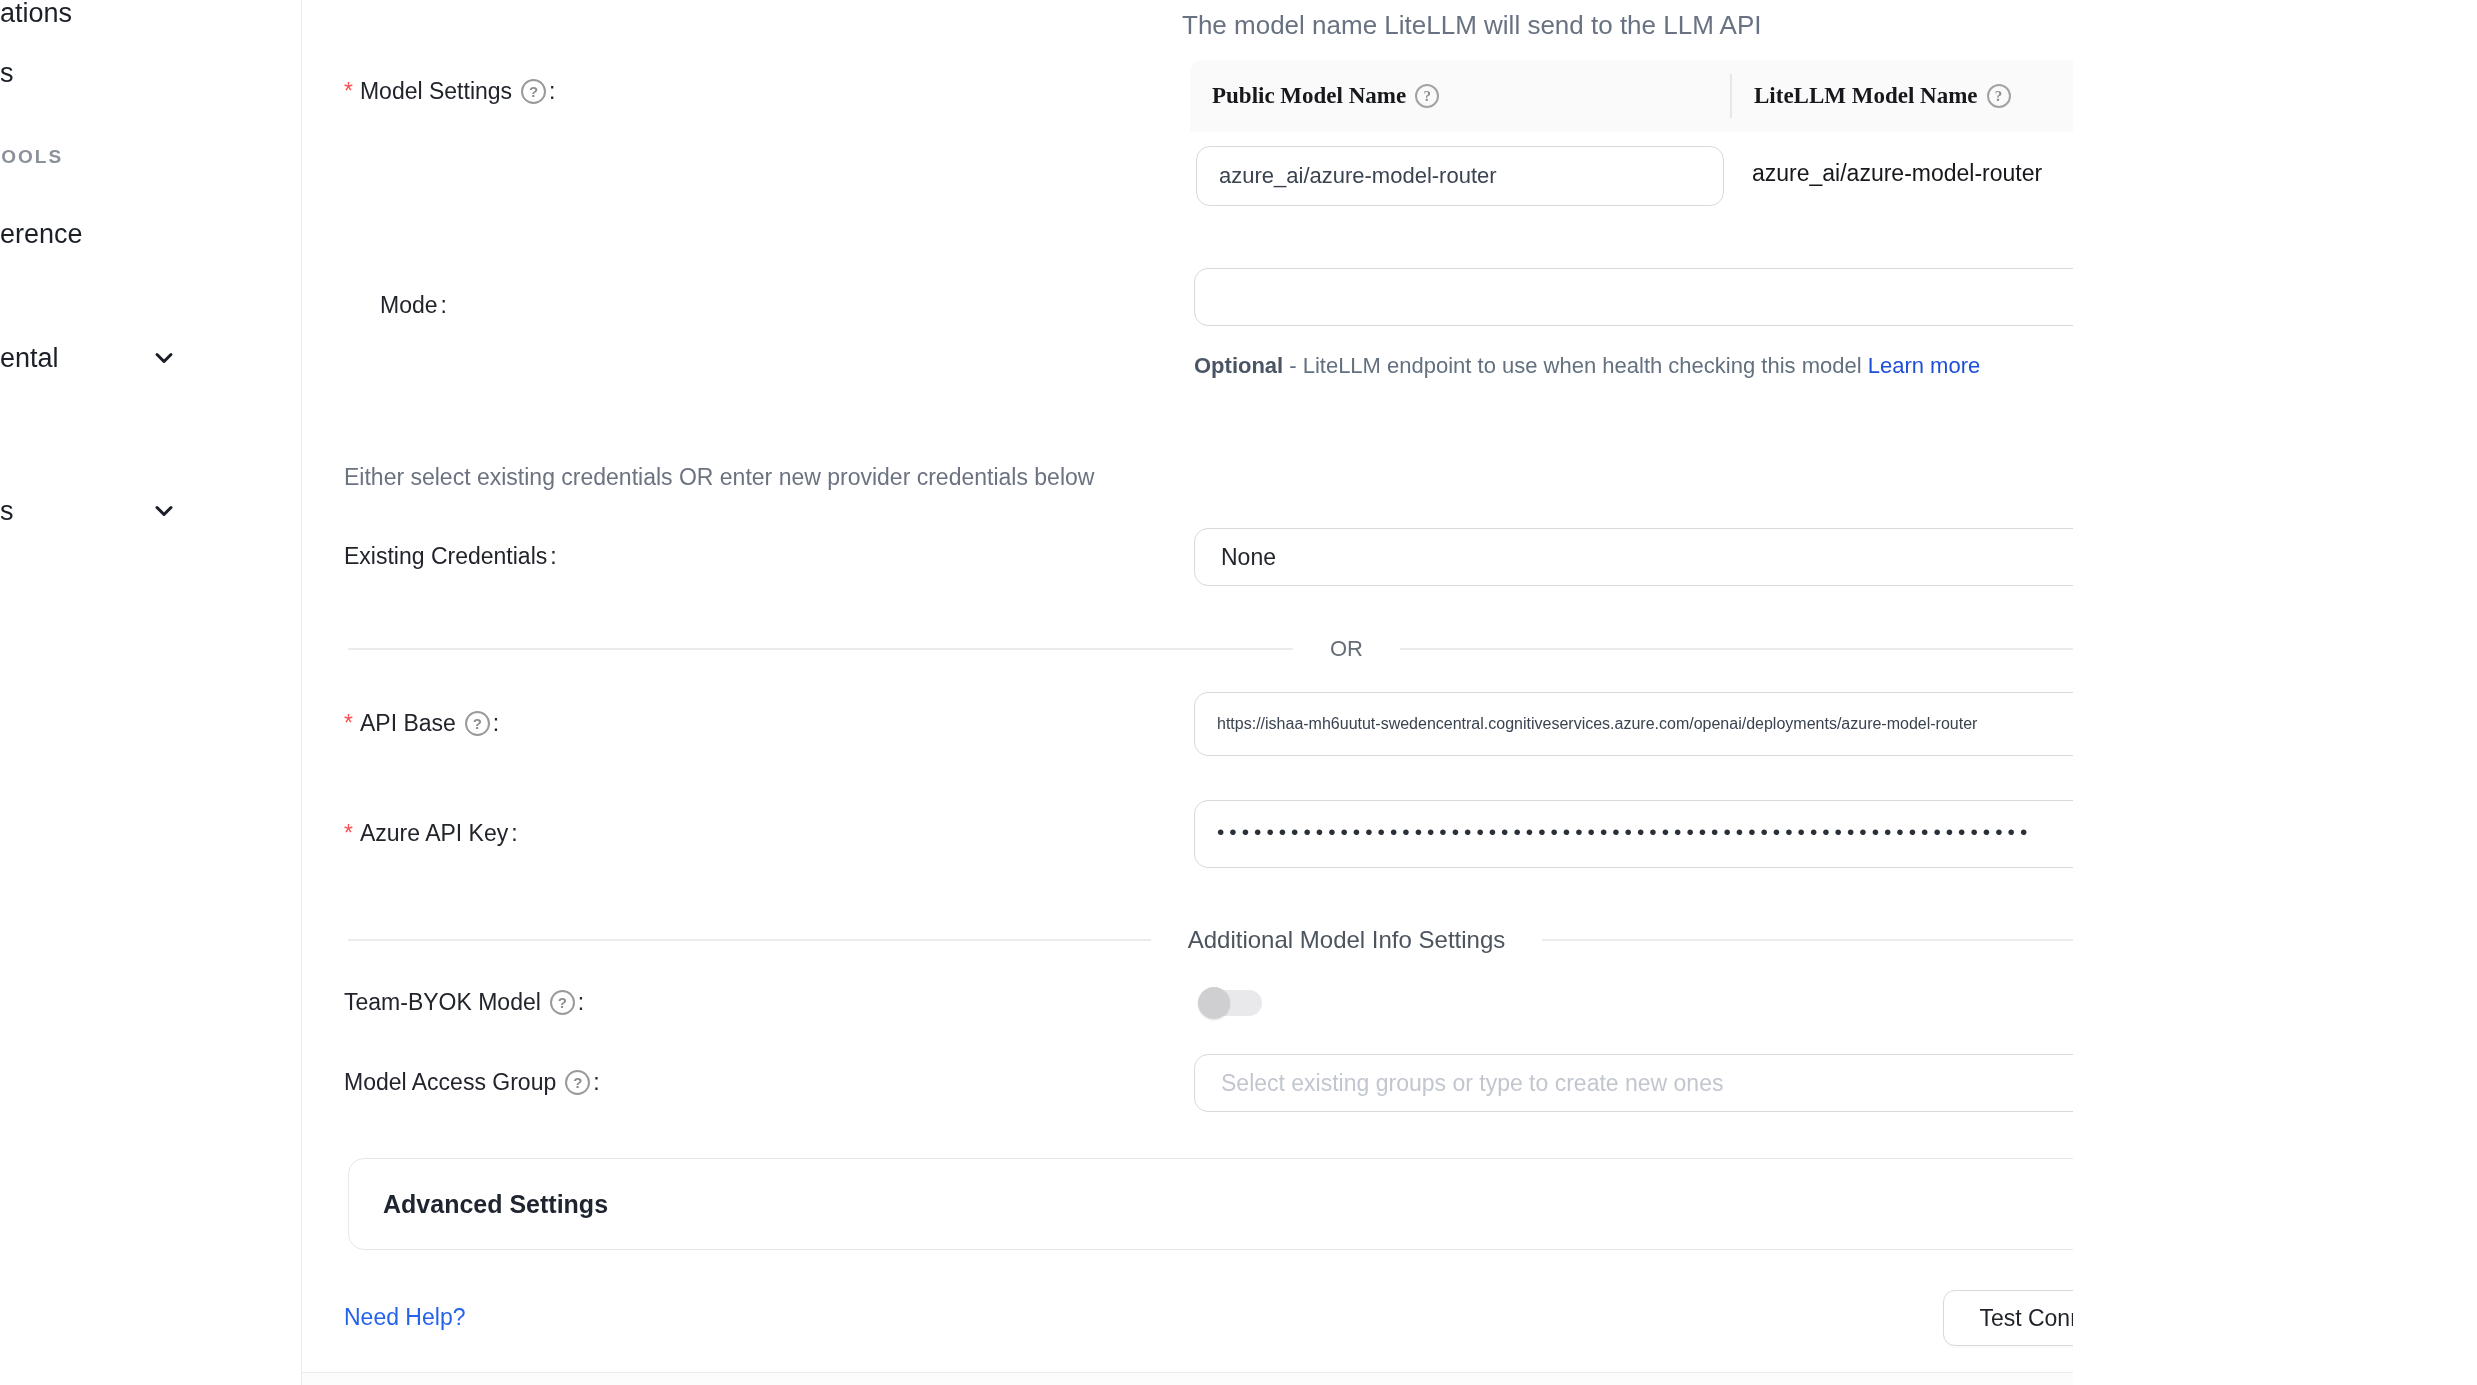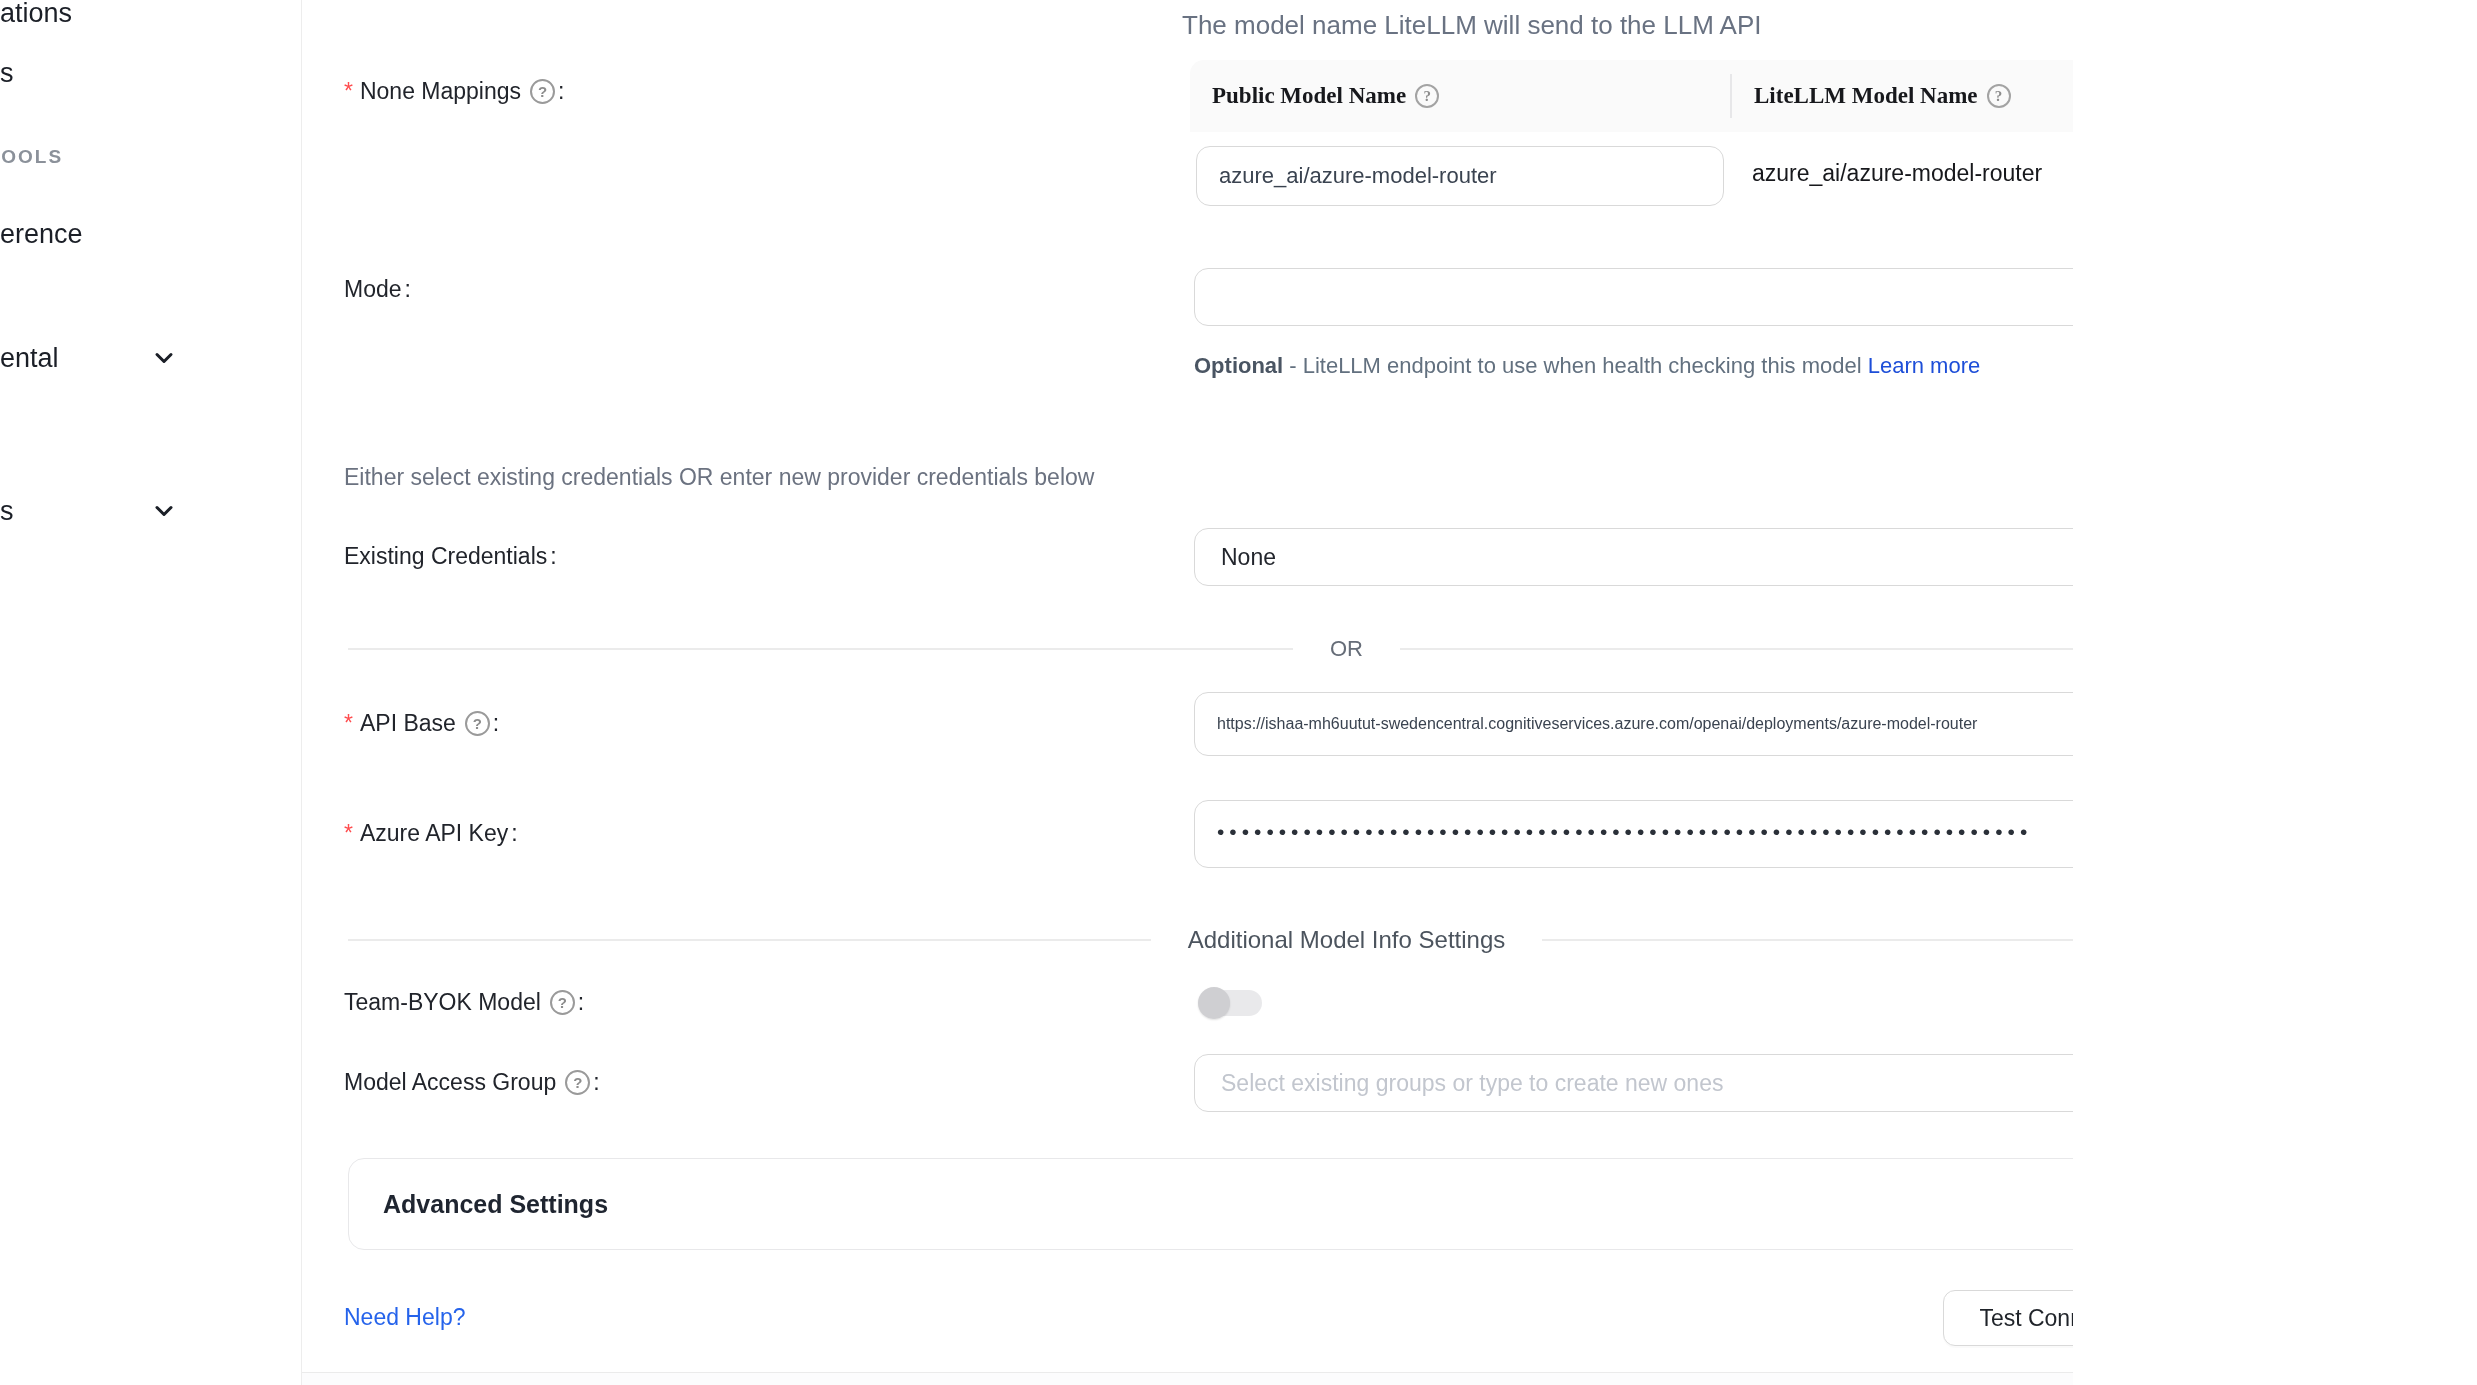--- a/index.html
+++ b/index.html
@@ -109,21 +109,21 @@
       <svg width="28" height="28" viewBox="0 0 24 24">
           <path d="M6 9l6 6 6-6" fill="none" stroke="#1b1f27" stroke-width="2.6" stroke-linecap="round" stroke-linejoin="round"></path>
         </svg>
     </span>
   </aside>
 
   <div class="helper-top">The model name LiteLLM will send to the LLM API</div>
 
   <div class="frm-label" style="top:78px;">
     <span class="req">*</span>
-    <span>None Mappings</span>
+    <span>Model Settings</span>
     <span class="qicon">?</span>
     <span class="colon">:</span>
   </div>
 
   <div class="mm-table">
     <div class="mm-head">
       <div class="mm-th c1 th">
         <span>Public Model Name</span>
         <span class="qicon">?</span>
       </div>
@@ -131,21 +131,21 @@
         <span>LiteLLM Model Name</span>
         <span class="qicon">?</span>
       </div>
     </div>
     <div class="mm-body">
       <input class="text-input" style="left: 6px; top: 14px; width: 528px; height: 60px;" value="azure_ai/azure-model-router">
       <div class="mm-cell-val" style="top:28px;">azure_ai/azure-model-router</div>
     </div>
   </div>
 
-  <div class="frm-label" style="top:276px;">
+  <div class="frm-label" style="top:292px;margin-left:36px;">
     <span>Mode</span>
       <span class="colon">:</span>
   </div>
   <div class="select-box" style="top:268px;">
     <span class="placeholder"></span>
     <span class="chev">
       <svg width="26" height="26" viewBox="0 0 24 24">
           <path d="M6 9l6 6 6-6" fill="none" stroke="#bfbfbf" stroke-width="2" stroke-linecap="round" stroke-linejoin="round"></path>
         </svg>
     </span>

